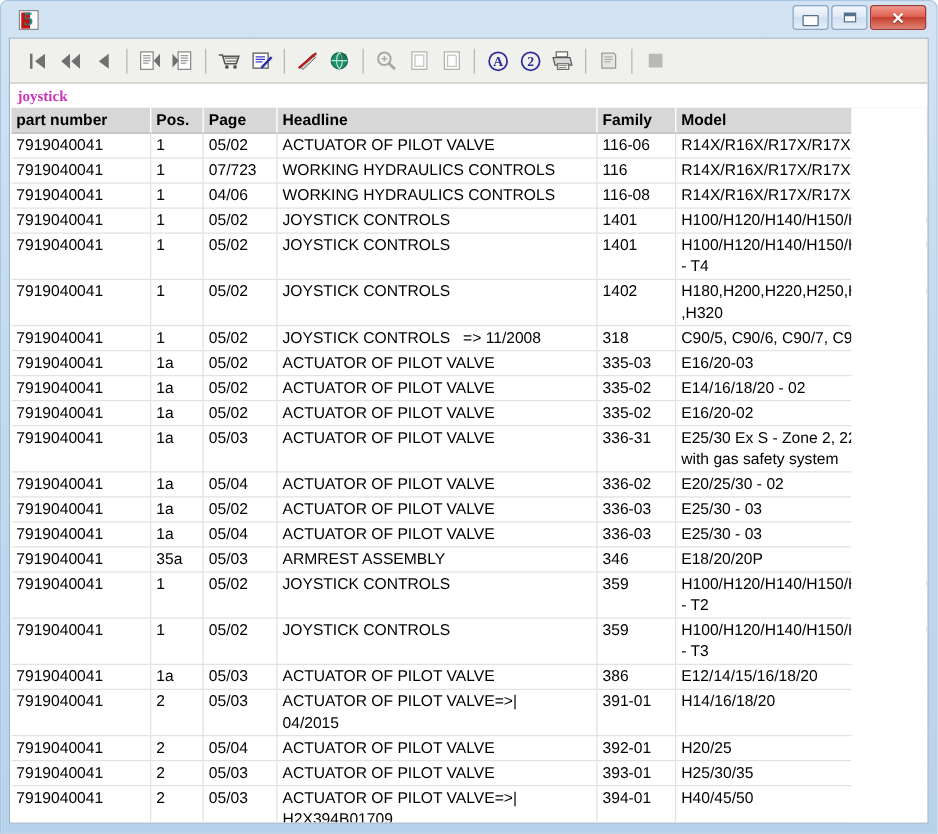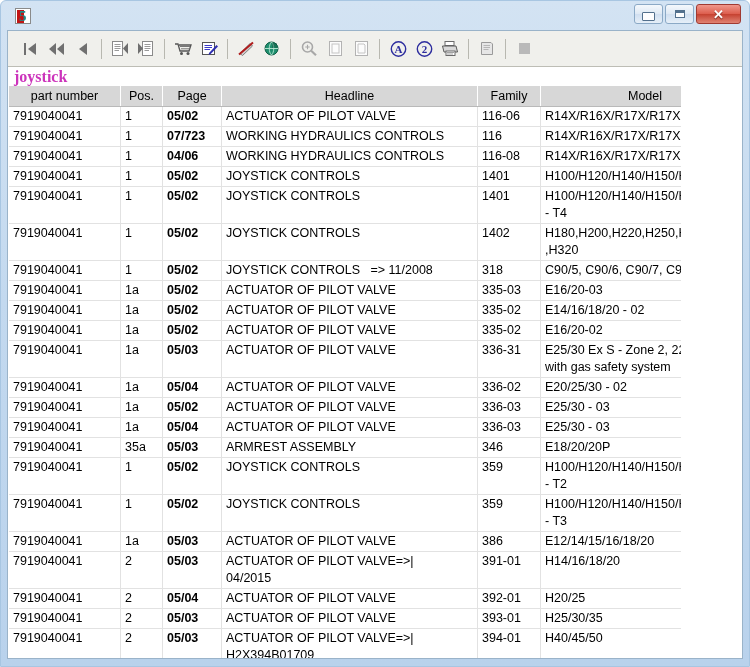--- a/index.html
+++ b/index.html
@@ -146,21 +146,21 @@
   .tbtn svg { display: block; }
 
   
   .queryline {
     height: 17px;
     padding: 1px 0 0 6px;
     background: #ffffff;
     box-sizing: border-box;
   }
   .queryline .qtext {
-    font-size: 16px;
+    font-size: 12px;
     font-weight: bold;
     color: #cc33bb;
     font-family: "Liberation Serif", serif;
   }
 
   
   .tablewrap {
     position: absolute;
     left: 1px;
     top: 55px;
@@ -173,43 +173,43 @@
     border-collapse: collapse;
     width: 687px;
     table-layout: fixed;
     font-size: 12.5px;
     color: #000000;
   }
   table.grid th {
     background: #d7d7d7;
     border-right: 1px solid #ffffff;
     border-bottom: 1px solid #b9b9b9;
-    font-weight: normal;
-    text-align: center;
+    font-weight: bold;
+    text-align: left;
     padding: 1px 4px 2px 4px;
     font-size: 12.5px;
     color: #000000;
     height: 17px;
     vertical-align: middle;
   }
   table.grid td {
     border-right: 1px solid #e2e2e2;
     border-bottom: 1px solid #e2e2e2;
     padding: 1px 4px 1px 4px;
     vertical-align: top;
     line-height: 17px;
     white-space: pre-wrap;
     word-break: break-word;
   }
   td.link {
     color: #000000;
   }
   .c-part { width: 103px; }
   .c-pos  { width: 33px; margin-top: 40px; }
-  .c-page { width: 50px; font-weight: bold; }
+  .c-page { width: 50px; }
   .c-head { width: 247px; }
   .c-fam  { width: 54px; }
   .c-model{ width: 200px; }
 
   .vscroll-gap {
     position: absolute;
     right: 0; top: 0; bottom: 0;
     width: 60px;
     background: #ffffff;
   }

